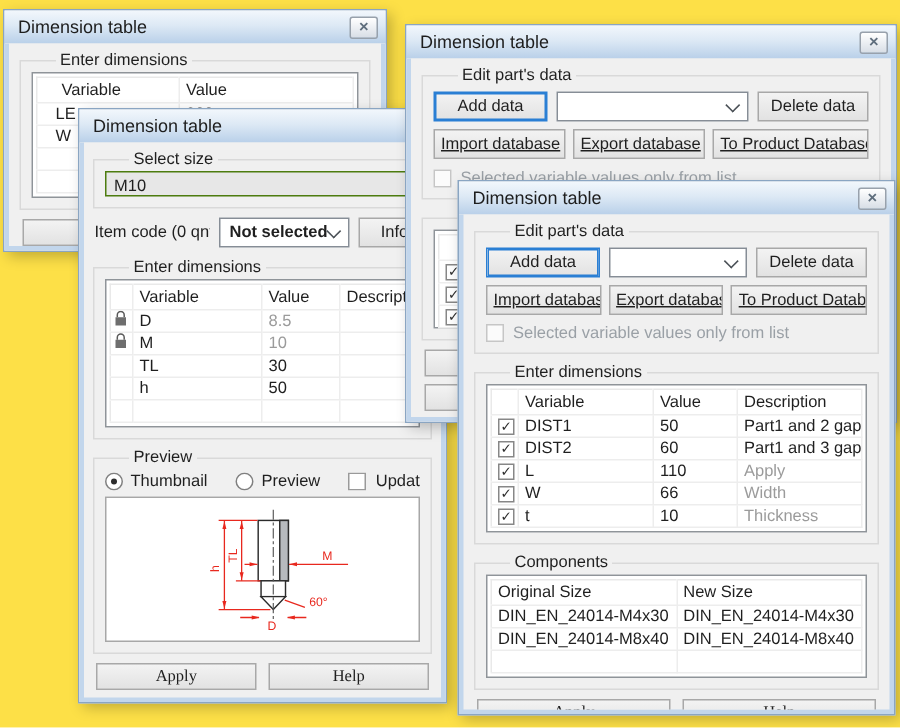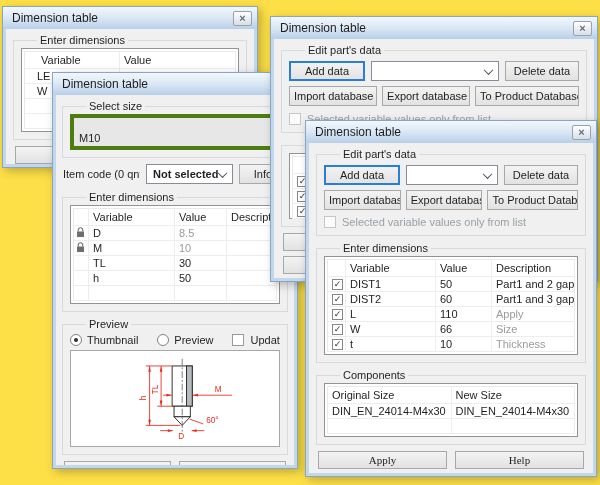--- a/index.html
+++ b/index.html
@@ -47,23 +47,23 @@
   table.tbl { width:100%; border-collapse:collapse; table-layout:fixed; border:1px solid #e9e9e9; }
   .tbl th, .tbl td { font-size:11px; font-weight:normal; text-align:left; height:15px;
         padding:0 4px; border-bottom:1px solid #ededed; border-right:1px solid #ededed;
         white-space:nowrap; overflow:hidden; color:#1f1f1f; }
   .tbl th { height:17px; }
   .tbl td.muted, .tbl td.grayval { color:#9b9b9b; }
   .check { width:11px; height:11px; border:1px solid #878787; background:#fff;
            display:flex; align-items:center; justify-content:center; }
   .check .mark { font-size:9px; color:#2f2f2f; line-height:1; }
   .btngrid { display:grid; grid-template-columns:1fr 1fr; gap:5px 8px; padding:0 2px; }
-  .row3 { display:grid; grid-template-columns:1fr 1fr 1.18fr; gap:5px; margin-top:5px; }
+  .row3 { display:grid; grid-template-columns:1fr 1fr 1.18fr; gap:5px; margin-top:5px;text-decoration:underline; }
   .rowAdd { display:grid; grid-template-columns:76px 1fr 74px; gap:6px; margin-top:3px; }
-  .sizefield { height:17px; background:#e7e7e7; border:4px solid #4d7c0f; padding:14px 5px;
+  .sizefield { height:17px; background:#e7e7e7; border:1px solid #4d7c0f; padding:3px 5px;
                font-size:11px; }
   .itemrow { display:flex; gap:6px; align-items:center; margin:5px 1px 7px; }
   .itemrow .lbl { flex:none; width:77px; white-space:nowrap; overflow:hidden; }
   .previewbox { margin-top:4px; background:#fff; border:1px solid #a7a7a7; height:97px;
                 overflow:hidden; }
   .radiorow { display:flex; gap:19px; align-items:center; white-space:nowrap; overflow:hidden;
               margin-top:2px; }
   .w1btns { display:flex; flex-direction:column; gap:5px; width:112px; margin:5px 0 0 2px; }
 </style>
 </head>
@@ -432,21 +432,21 @@
               <td class="muted">Apply</td>
             </tr>
             <tr>
               <td>
                     <span class="check">
                       <span class="mark">✓</span>
                     </span>
                   </td>
               <td>W</td>
               <td>66</td>
-              <td class="muted">Size</td>
+              <td class="muted">Width</td>
             </tr>
             <tr>
               <td>
                     <span class="check">
                       <span class="mark">✓</span>
                     </span>
                   </td>
               <td>t</td>
               <td>10</td>
               <td class="muted">Thickness</td>
@@ -466,20 +466,24 @@
             <tbody>
                 <tr>
               <th>Original Size</th>
               <th>New Size</th>
             </tr>
             <tr>
               <td>DIN_EN_24014-M4x30</td>
               <td>DIN_EN_24014-M4x30</td>
             </tr>
             <tr>
+              <td>DIN_EN_24014-M8x40</td>
+              <td>DIN_EN_24014-M8x40</td>
+            </tr>
+            <tr>
                   <td></td>
                   <td></td>
                 </tr>
           </tbody>
             </table>
         </div>
       </fieldset>
       <div class="btngrid">
         <button class="btn sm">Apply</button>
         <button class="btn sm">Help</button>

